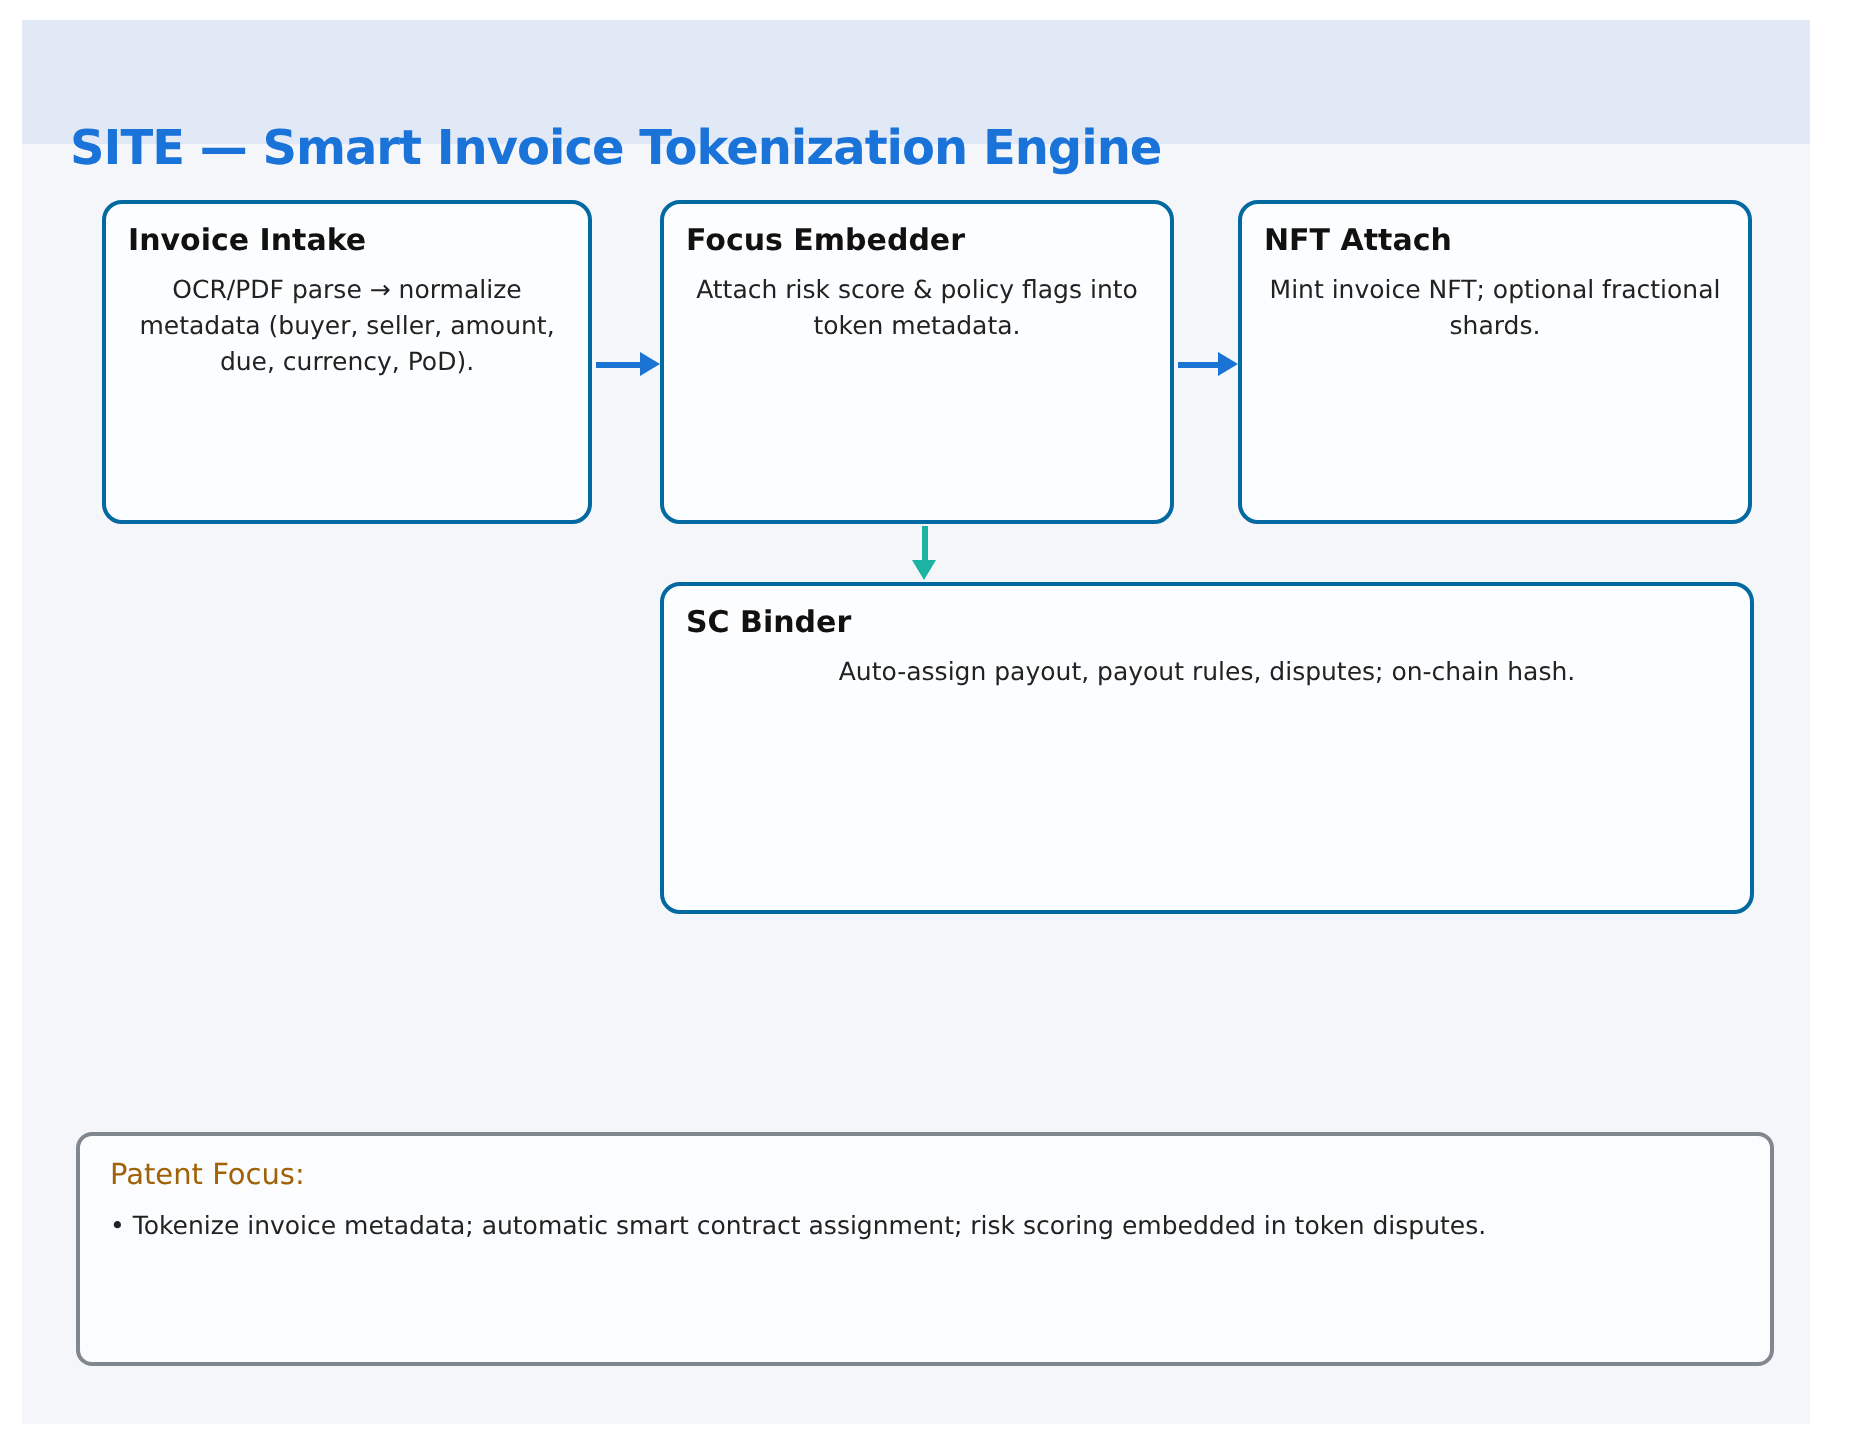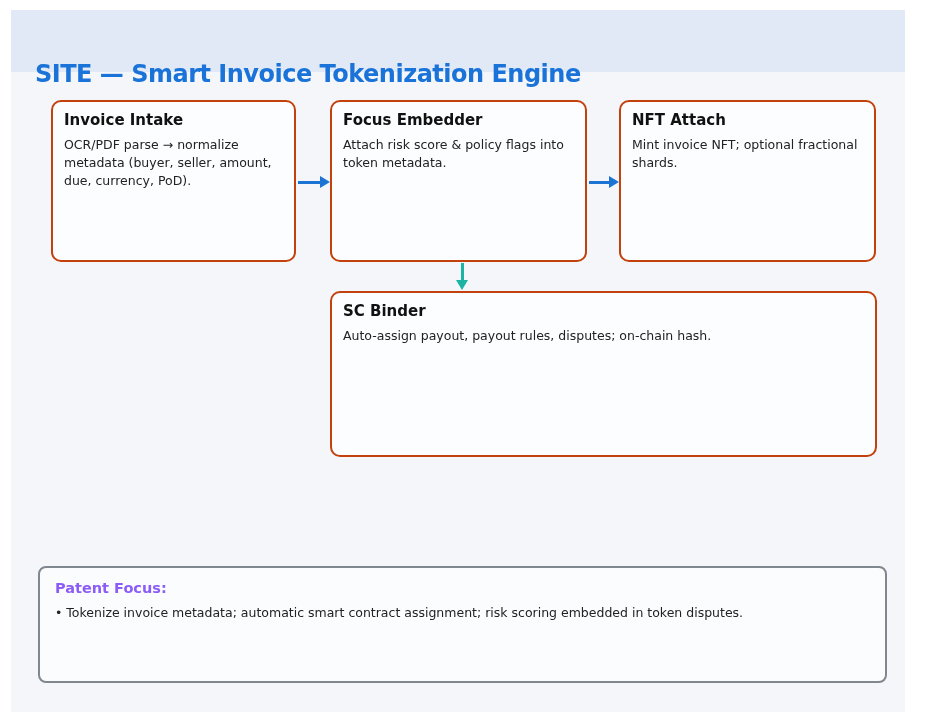--- a/index.html
+++ b/index.html
@@ -29,35 +29,36 @@
     font-size: 24px;
     font-weight: bold;
     color: #1a73d8;
     letter-spacing: -0.5px;
     white-space: nowrap;
     margin-top: 31px;
   }
   .node {
     position: absolute;
     background: #fcfdfe;
-    border: 2px solid #c2410c;
+    border: 2px solid #0369a1;
     border-radius: 10px;
     box-sizing: border-box;
     padding: 9px 11px;
   }
   .node-title {
     font-size: 15px;
     font-weight: bold;
     color: #111111;
     margin: 0 0 7px 0;
   }
   .node-body {
     font-size: 12.5px;
     line-height: 1.42;
     color: #222222;
+    text-align: center;
   }
   .node-invoice-intake { left: 40px;  top: 90px;  width: 245px; height: 162px; }
   .node-risk-embedder  { left: 319px; top: 90px;  width: 257px; height: 162px; }
   .node-nft-minter     { left: 608px; top: 90px;  width: 257px; height: 162px; }
   .node-sc-binder      { left: 319px; top: 281px; width: 547px; height: 166px; }
 
   .arrow { position: absolute; }
   .arrow .shaft-h { position: absolute; top: 0; left: 0; height: 3px; background: #1b74d4; }
   .arrow .head-right {
     position: absolute; top: -5px; width: 0; height: 0;
@@ -87,22 +88,22 @@
     left: 27px; top: 556px;
     width: 849px; height: 117px;
     background: #fbfcfd;
     border: 2px solid #81878f;
     border-radius: 8px;
     box-sizing: border-box;
     padding: 12px 15px;
   }
   .patent-title {
     font-size: 14.5px;
-    font-weight: bold;
-    color: #8b5cf6;
+    font-weight: normal;
+    color: #a16207;
     margin: 0 0 8px 0;
   }
   .patent-bullet {
     font-size: 12.5px;
     color: #222222;
     line-height: 1.4;
   }
 </style>
 </head>
 <body>

